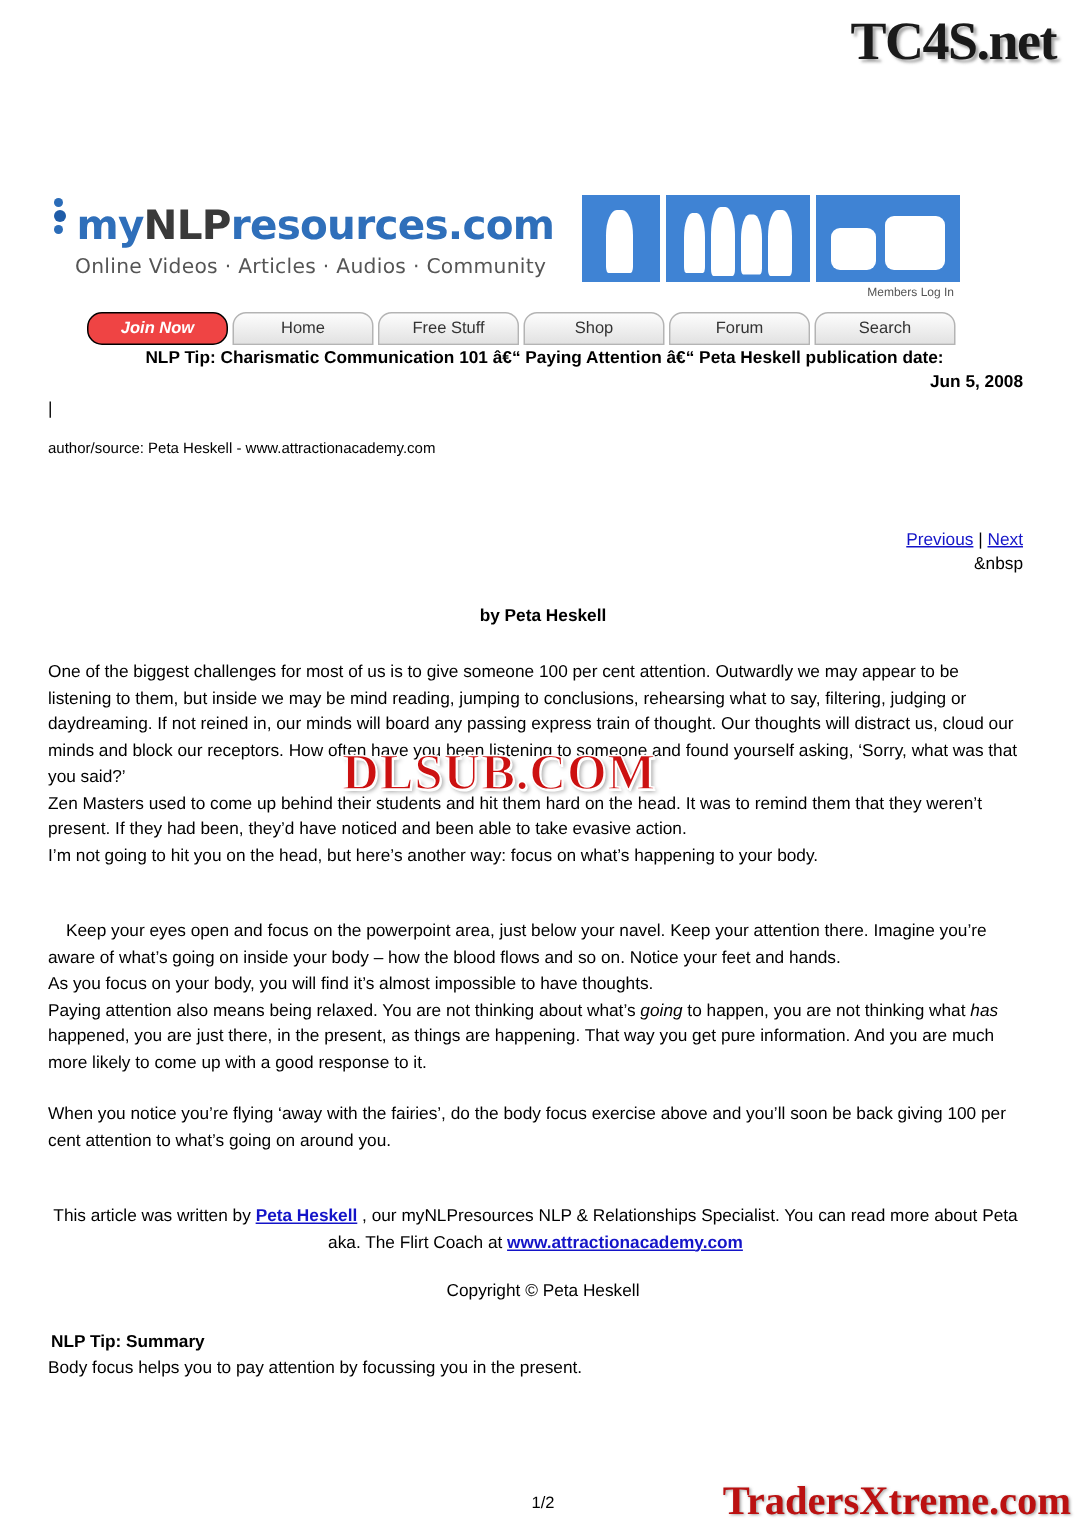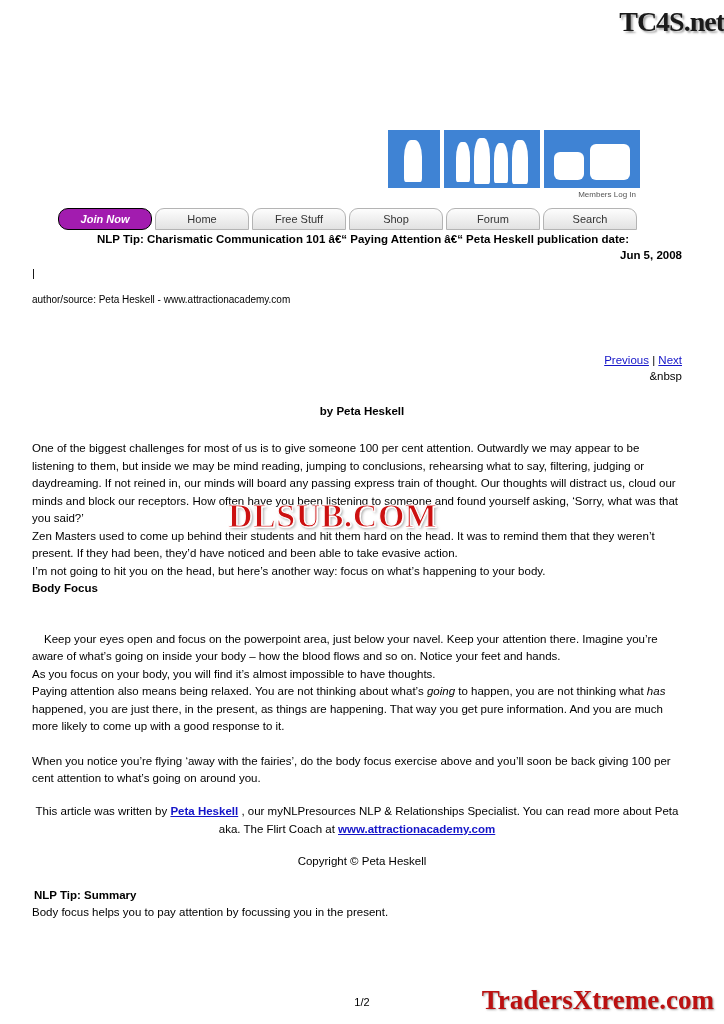--- a/index.html
+++ b/index.html
@@ -14,24 +14,24 @@
     font-family: "Liberation Sans", sans-serif;
     font-size: 11.5px;
     color: #000000;
     overflow: hidden;
   }
 
   
   .tc4s {
     position: absolute;
     top: 6px;
-    right: 0;
+    right: 20px;
     font-family: "Liberation Serif", serif;
     font-weight: bold;
-    font-size: 28px;
+    font-size: 36px;
     letter-spacing: -1px;
     color: #1a1a1a;
     text-shadow: 2px 2px 2px rgba(120,120,120,0.65);
   }
 
   
   .banner {
     position: absolute;
     left: 36px;
     top: 130px;
@@ -121,21 +121,21 @@
     line-height: 20px;
     text-align: center;
     font-size: 11px;
     color: #333;
     background: linear-gradient(#fdfdfd,#e2e2e2);
     border: 1px solid #b4b4b4;
     border-radius: 9px 9px 0 0;
     font-family: "Liberation Sans", sans-serif;
   }
   .nav-tab.join {
-    background: #a21caf;
+    background: #ef4444;
     color: #ffffff;
     font-weight: bold;
     font-style: italic;
     border-color: #000;
     width: 92px;
     border-radius: 10px;
   }
 
   
   .headline {
@@ -277,20 +277,33 @@
     font-size: 11px;
   }
 </style>
 </head>
 <body>
 
 <div class="tc4s">TC4S.net</div>
 
 <div class="banner">
 
+  <div class="logo-block">
+    <div class="logo-row">
+      <div class="logo-dots">
+        <i></i>
+          <i></i>
+          <i></i>
+      </div>
+      <div class="logo-text">
+        <span class="blue">my</span><span>NLP</span><span class="blue">resources.com</span>
+      </div>
+    </div>
+    <div class="logo-sub">Online Videos · Articles · Audios · Community</div>
+  </div>
 
   <div class="banner-pics">
     <div class="pic p1">
       <span class="silho" style="left:16px; top:10px; width:18px; height:42px;"></span>
     </div>
     <div class="pic p2">
       <span class="silho" style="left:12px; top:12px; width:14px; height:40px;"></span>
       <span class="silho" style="left:30px; top:8px; width:16px; height:46px;"></span>
       <span class="silho" style="left:50px; top:13px; width:14px; height:40px;"></span>
       <span class="silho" style="left:68px; top:10px; width:16px; height:44px;"></span>
@@ -328,21 +341,20 @@
   <a href="#">Next</a>
 </div>
 <div class="nbsp">&amp;nbsp</div>
 
 <div class="byline">by Peta Heskell</div>
 
 <div class="body-copy">
   <p>One of the biggest challenges for most of us is to give someone 100 per cent attention. Outwardly we may appear to be listening to them, but inside we may be mind reading, jumping to conclusions, rehearsing what to say, filtering, judging or daydreaming. If not reined in, our minds will board any passing express train of thought. Our thoughts will distract us, cloud our minds and block our receptors. How often have you been listening to someone and found yourself asking, ‘Sorry, what was that you said?’</p>
   <p>Zen Masters used to come up behind their students and hit them hard on the head. It was to remind them that they weren’t present. If they had been, they’d have noticed and been able to take evasive action.</p>
   <p>I’m not going to hit you on the head, but here’s another way: focus on what’s happening to your body.</p>
-  <p class="body-focus-head">Body Focus</p>
   <div class="gap"></div>
   <p style="text-indent:12px;margin-top:16px;">Keep your eyes open and focus on the powerpoint area, just below your navel. Keep your attention there.    Imagine you’re aware of what’s going on inside your body – how the blood flows and so on.    Notice your feet and hands.</p>
   <p>As you focus on your body, you will find it’s almost impossible to have thoughts.</p>
   <p><span>Paying attention also means being relaxed. You are not thinking about what’s </span><span class="ital">going</span><span> to happen, you are not thinking what </span><span class="ital">has</span><span> happened, you are just there, in the present, as things are happening. That way you get pure information. And you are much more likely to come up with a good response to it.</span></p>
   <div class="gap"></div>
   <p>When you notice you’re flying ‘away with the fairies’, do the body focus exercise above and you’ll soon be back giving 100 per cent attention to what’s going on around you.</p>
 </div>
 
 <div class="credit">
   <span>This article was written by </span><a href="#">Peta Heskell</a><span> , our myNLPresources NLP &amp; Relationships Specialist. You can read more about Peta aka. The Flirt Coach at  </span><a href="#">www.attractionacademy.com</a>

